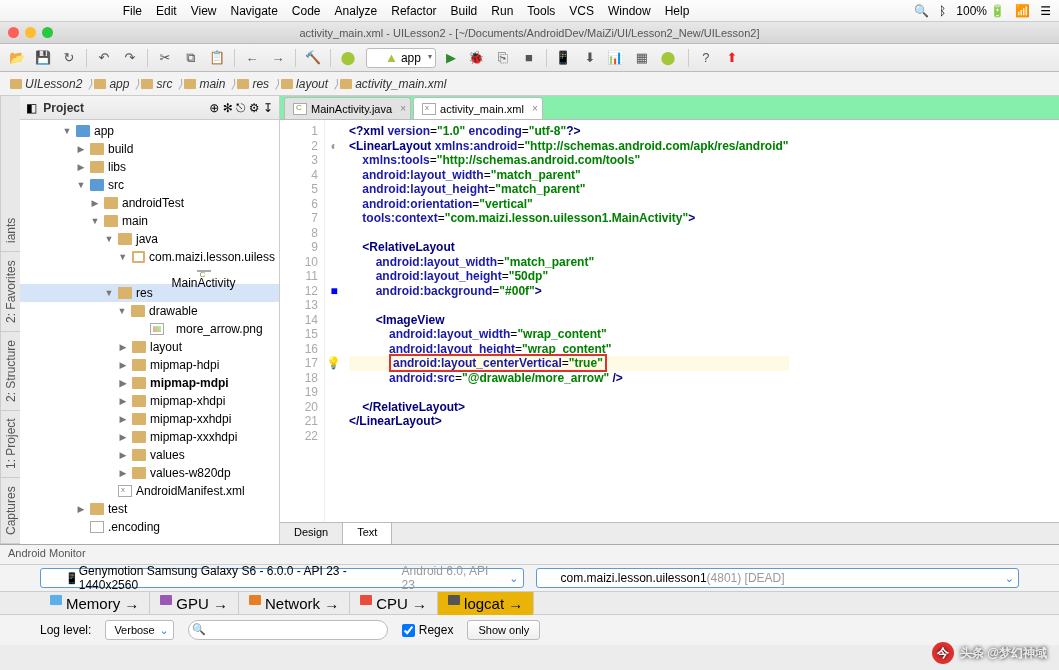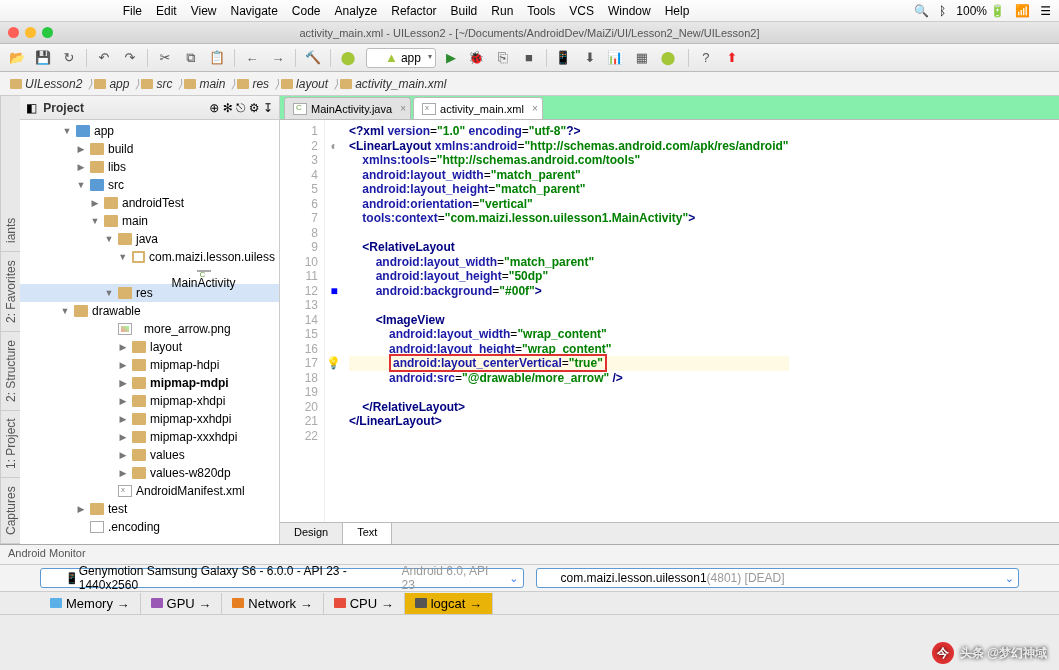--- a/index.html
+++ b/index.html
@@ -64,21 +64,21 @@
 .bottomtabs { height:22px; background:#ececec; border-top:1px solid #bbb; display:flex; }
 .btab { padding:3px 14px; border-right:1px solid #bbb; font-size:11px; cursor:pointer; }
 .btab.active { background:#fff; }
 .monitor { border-top:1px solid #aaa; background:#f3f3f3; }
 .monhead { height:20px; padding:2px 8px; font-size:11px; color:#555; border-bottom:1px solid #ccc; }
 .monrow { height:26px; display:flex; align-items:center; padding:0 40px; gap:12px; }
 .monsel { height:20px; background:#fff; border:1px solid #5b9bd5; border-radius:3px; padding:0 20px 0 24px; font-size:11px; display:flex; align-items:center; position:relative; flex:1; }
 .monsel .gray{color:#999;}
 .monsel::after{content:"⌄";position:absolute;right:4px;color:#3b82f6;}
 .montabs { height:24px; display:flex; align-items:center; padding:0 40px; gap:0; background:#ececec; border-top:1px solid #ccc; border-bottom:1px solid #ccc; }
-.mtab { padding:3px 10px; font-size:13px; display:flex; align-items:center; gap:4px; border-right:1px solid #ccc; cursor:pointer; }
+.mtab { padding:3px 10px; font-size:15px; display:flex; gap:4px; border-right:1px solid #ccc; cursor:pointer; }
 .mtab .ic { width:12px;height:10px;border-radius:1px; }
 .logrow { height:30px; display:flex; align-items:center; padding:0 40px; gap:14px; }
 .combo { height:20px; border:1px solid #bbb; border-radius:3px; background:#fff; padding:0 18px 0 8px; font-size:11px; position:relative; display:flex; align-items:center; }
 .combo::after{content:"⌄";position:absolute;right:4px;color:#3b82f6;}
 .search { height:20px; border:1px solid #bbb; border-radius:10px; background:#fff; width:200px; padding:0 8px 0 22px; position:relative; }
 .search::before{content:"🔍";position:absolute;left:4px;top:2px;font-size:11px;}
 .chk { display:flex; align-items:center; gap:4px; font-size:11px; }
 .btn { height:20px; border:1px solid #bbb; border-radius:3px; background:linear-gradient(#fff,#eee); padding:0 10px; font-size:11px; display:flex; align-items:center; cursor:pointer; }
 .watermark { position:absolute; right:12px; bottom:6px; color:rgba(255,255,255,.85); text-shadow:0 0 4px #000; font-size:17px; font-weight:bold; display:flex; align-items:center; gap:6px; }
 .watermark .wic{width:22px;height:22px;background:#e03131;border-radius:50%;display:flex;align-items:center;justify-content:center;color:#fff;}
@@ -213,26 +213,26 @@
         <div class="tn" style="padding-left: 112px; flex-direction: column;">
           <span class="arr none"></span>
           <span class="fic java"></span>
           <span>MainActivity</span>
         </div>
         <div class="tn sel" style="padding-left: 84px;">
           <span class="arr open"></span>
           <span class="fic folder"></span>
           <span>res</span>
         </div>
-        <div class="tn" style="padding-left: 40px;">
+        <div class="tn" style="padding-left: 97px;">
           <span class="arr open"></span>
           <span class="fic folder"></span>
           <span>drawable</span>
         </div>
-        <div class="tn" style="padding-left: 76px; gap: 12px;">
+        <div class="tn" style="padding-left: 108px; gap: 12px;">
           <span class="arr none"></span>
           <span class="fic png"></span>
           <span>more_arrow.png</span>
         </div>
         <div class="tn" style="padding-left: 98px;">
           <span class="arr closed"></span>
           <span class="fic folder"></span>
           <span>layout</span>
         </div>
         <div class="tn" style="padding-left: 98px;">
@@ -359,18 +359,28 @@
         <span class="gray">(4801) [DEAD]</span>
       </div>
   </div>
   <div class="montabs" id="montabs">
       <div class="mtab"><span class="ic" style="background:#5bb0e8"></span>Memory →</div>
       <div class="mtab"><span class="ic" style="background:#9b59b6"></span>GPU →</div>
       <div class="mtab"><span class="ic" style="background:#e67e22"></span>Network →</div>
       <div class="mtab"><span class="ic" style="background:#e74c3c"></span>CPU →</div>
       <div class="mtab" style="background: #eab308;"><span class="ic" style="background:#555"></span>logcat →</div>
     </div>
+  <div class="logrow">
+    <span>Log level:</span>
+    <div class="combo">Verbose</div>
+    <div class="search"></div>
+    <label class="chk">
+        <input type="checkbox" checked="" style=""> 
+        <span>Regex</span>
+      </label>
+    <div class="btn">Show only</div>
+  </div>
 </div>
 
 <div class="watermark">
     <span class="wic">今</span>
     <span>头条 @梦幻神域</span>
   </div>
 
 </body></html>

